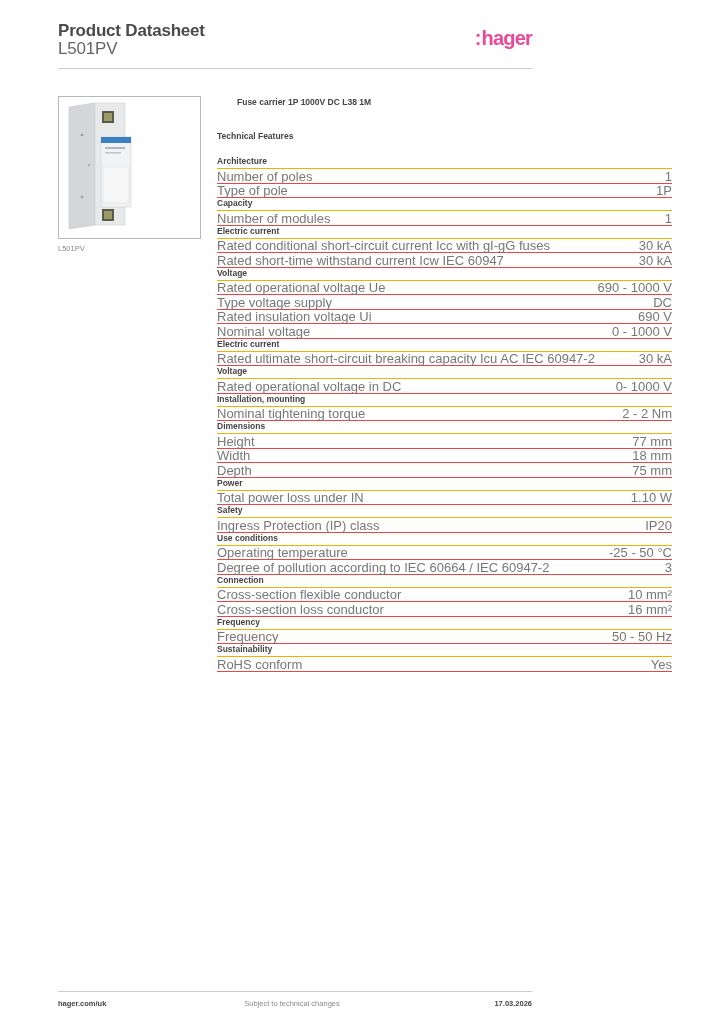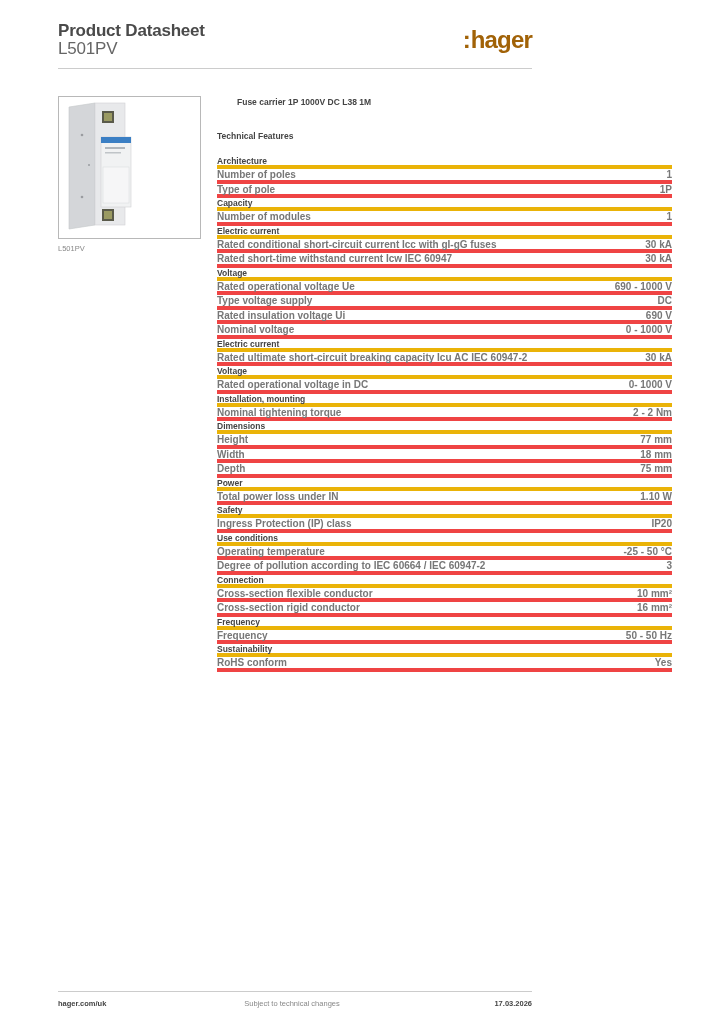--- a/index.html
+++ b/index.html
@@ -18,21 +18,21 @@
       font-size: 17px; font-weight: bold; color: #4a4a4a;
       letter-spacing: -0.2px;
     }
     .header-sub {
       position: absolute; left: 58px; top: 39px;
       font-size: 17px; color: #666;
       letter-spacing: -0.2px;
     }
     .logo {
       position: absolute; right: 52px; top: 28px;
-      font-size: 24px; font-weight: bold; color: #a16207;
+      font-size: 20px; font-weight: bold; color: #ec4899;
       letter-spacing: -0.8px;
       line-height: 1;
     }
     .logo .colon { letter-spacing: -1px; margin-right: 1px; }
     .header-rule {
       position: absolute; left: 58px; right: 52px; top: 68px;
       height: 1px; background: #cccccc;
     }
 
     
@@ -58,31 +58,30 @@
     .tech-title {
       margin-top: 22px;
       font-size: 8.5px; font-weight: bold; color: #444;
       height: 12px; line-height: 12px;
     }
     .section { margin-top: 0; }
     .section.first { margin-top: 14px; }
     .section-head {
       font-size: 8.5px; font-weight: bold; color: #444;
       height: 11px; line-height: 11px;
-      border-bottom: 4px solid #eab308;
+      border-bottom: 1px solid #eab308;
       padding-bottom: 1px;
       height: 13px;
     }
     .row {
       display: flex; justify-content: space-between; align-items: center;
       height: 14.5px;
-      font-size: 10px; color: #777;
-      border-bottom: 4px solid #ef4444;
+      font-size: 13px; color: #777;
+      border-bottom: 1px solid #ef4444;
       padding-top: 1px;
-      font-weight: bold;
     }
     .row .val { text-align: right; white-space: nowrap; }
 
     
     .footer-rule {
       position: absolute; left: 58px; right: 52px; top: 991px;
       height: 1px; background: #cccccc;
     }
     .footer-left {
       position: absolute; left: 58px; top: 999px;
@@ -260,21 +259,21 @@
         </div>
     </div>
 
     <div class="section">
       <div class="section-head">Connection</div>
       <div class="row">
           <span>Cross-section flexible conductor</span>
           <span class="val">10 mm²</span>
         </div>
       <div class="row">
-          <span>Cross-section rigid conductor</span>
+          <span>Cross-section loss conductor</span>
           <span class="val">16 mm²</span>
         </div>
     </div>
 
     <div class="section">
       <div class="section-head">Frequency</div>
       <div class="row">
           <span>Frequency</span>
           <span class="val">50 - 50 Hz</span>
         </div>

